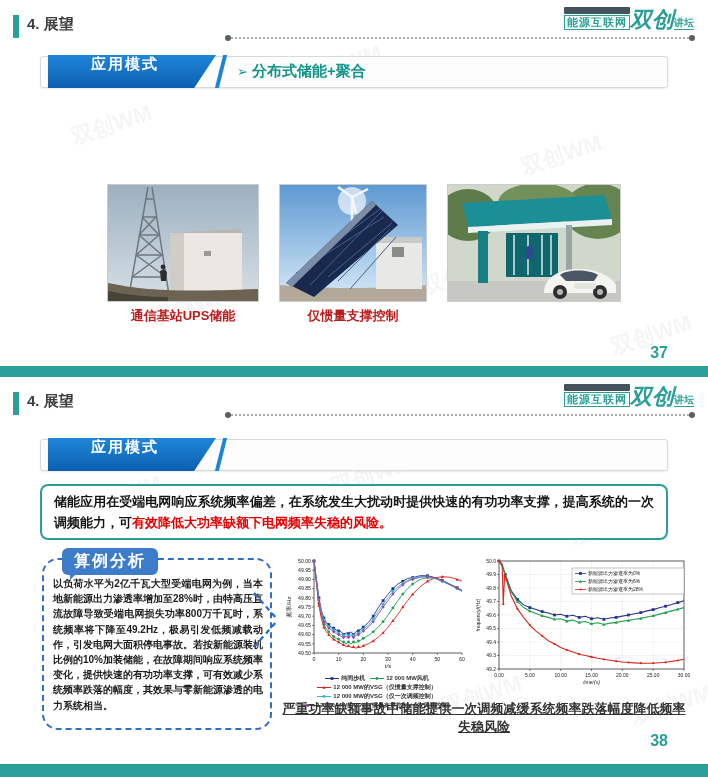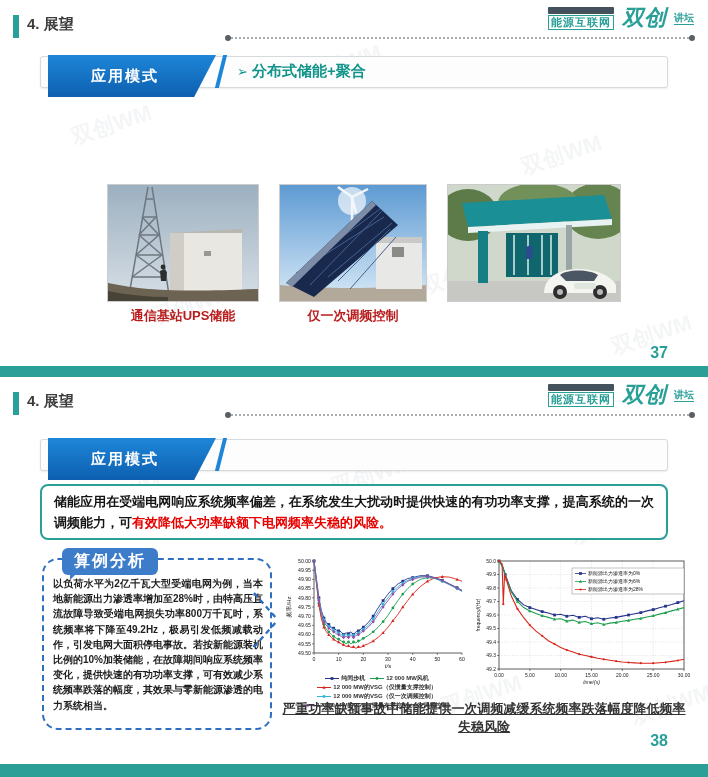--- a/index.html
+++ b/index.html
@@ -8,40 +8,40 @@
   .wm-layer{position:absolute;inset:0;z-index:0;pointer-events:none;}
   .wm{position:absolute;font-size:22px;font-weight:bold;color:rgba(100,112,126,0.07);
       transform:rotate(-18deg);white-space:nowrap;}
   .slide{position:absolute;left:0;width:708px;z-index:1;}
   .s1{top:0;height:377px;}
   .s2{top:377px;height:400px;}
 
   
   .secbar{position:absolute;left:13px;top:15px;width:6px;height:23px;background:#2a9f97;}
   .sectitle{position:absolute;left:27px;top:15px;font-size:15px;font-weight:bold;color:#3c3c3c;}
-  .logo{position:absolute;right:14px;top:7px;display:flex;align-items:center;gap:8px;padding-left:24px;}
+  .logo{position:absolute;right:14px;top:7px;display:flex;align-items:flex-end;gap:0;padding-left:24px;}
   .lcol{display:flex;flex-direction:column;align-items:flex-start;gap:1px;}
   .lbadge{display:block;width:66px;height:7px;background:#44525e;border-radius:1px;}
   .lnet{font-size:11px;font-weight:bold;color:#2a9f97;letter-spacing:1px;border:1px solid #2a9f97;
         padding:0 2px;line-height:1.15;}
   .lmain{font-size:22px;font-weight:bold;font-style:italic;color:#2a9f97;line-height:.9;}
   .lsuf{font-size:10px;font-weight:bold;color:#2a9f97;border-bottom:1px solid #2a9f97;line-height:1.2;}
   .dotline{position:absolute;left:228px;right:16px;top:37px;border-top:2px dotted #a8adb2;}
   .dotline::before,.dotline::after{content:"";position:absolute;top:-4px;width:6px;height:6px;
         border-radius:50%;background:#5a5f63;}
   .dotline::before{left:-3px;} .dotline::after{right:-3px;}
 
   
   .banner{position:absolute;left:40px;right:40px;height:30px;background:#fdfdfd;
           border:1px solid #d4dadd;border-radius:3px;box-shadow:0 1px 2px rgba(0,0,0,.08);}
   .s1 .banner{top:56px;} .s2 .banner{top:62px;}
-  .blabel{position:absolute;left:7px;top:-2px;width:168px;height:42px;
+  .blabel{position:absolute;left:7px;top:-2px;width:168px;height:33px;
           background:linear-gradient(180deg,#1e86d8,#0d5fb0);
           clip-path:polygon(0 0,100% 0,87% 100%,0 100%);
-          display:flex;align-items:center;justify-content:center;}
+          display:flex;justify-content:center;}
   .blabel span{color:#fff;font-size:15px;font-weight:bold;letter-spacing:2px;padding-right:14px;}
   .bslash{position:absolute;left:178px;top:-2px;width:4px;height:33px;background:#1e86d8;
           transform:skewX(-14deg);}
   .btitle{position:absolute;left:196px;top:5px;font-size:15px;font-weight:bold;color:#12948a;
           white-space:nowrap;}
   .btitle .bullet{margin-right:4px;font-size:13px;}
 
   
   .intro{position:absolute;left:40px;right:40px;border:2px solid #2a9f97;border-radius:8px;
          background:#fff;padding:5px 12px;font-size:13px;font-weight:bold;line-height:1.62;
@@ -172,21 +172,21 @@
           <rect x="96" y="52" width="46" height="52" fill="#e8e8e6"></rect>
           <rect x="96" y="52" width="46" height="6" fill="#c9c9c7"></rect>
           <rect x="112" y="62" width="12" height="10" fill="#8a8a86"></rect>
           <polygon points="6,98 92,16 118,40 34,112" fill="#18294d"></polygon>
           <g stroke="#46628f" stroke-width="1">
             <path d="M27 78 L100 24 M48 92 L112 38 M16 88 L104 32"></path>
             <path d="M30 100 L102 26 M58 96 L110 44 M70 104 L116 52"></path>
           </g>
           <polygon points="6,98 92,16 96,20 12,102" fill="#7d8da8"></polygon>
         </svg>
-        <figcaption>仅一次调频控制</figcaption>
+        <figcaption>仅惯量支撑控制</figcaption>
       </figure>
       <figure class="photo">
         <svg width="172" height="116" viewBox="0 0 172 116" xmlns="http://www.w3.org/2000/svg">
           <rect width="172" height="116" fill="#cfd8cb"></rect>
           <ellipse cx="20" cy="30" rx="30" ry="26" fill="#5d7a49"></ellipse>
           <ellipse cx="150" cy="26" rx="34" ry="28" fill="#66844f"></ellipse>
           <ellipse cx="90" cy="18" rx="40" ry="20" fill="#72905a"></ellipse>
           <rect x="0" y="96" width="172" height="20" fill="#c7c7c3"></rect>
           <polygon points="14,18 156,10 164,34 20,42" fill="#1b8f96"></polygon>
           <polygon points="20,42 164,34 164,40 20,48" fill="#e8f2f2"></polygon>

